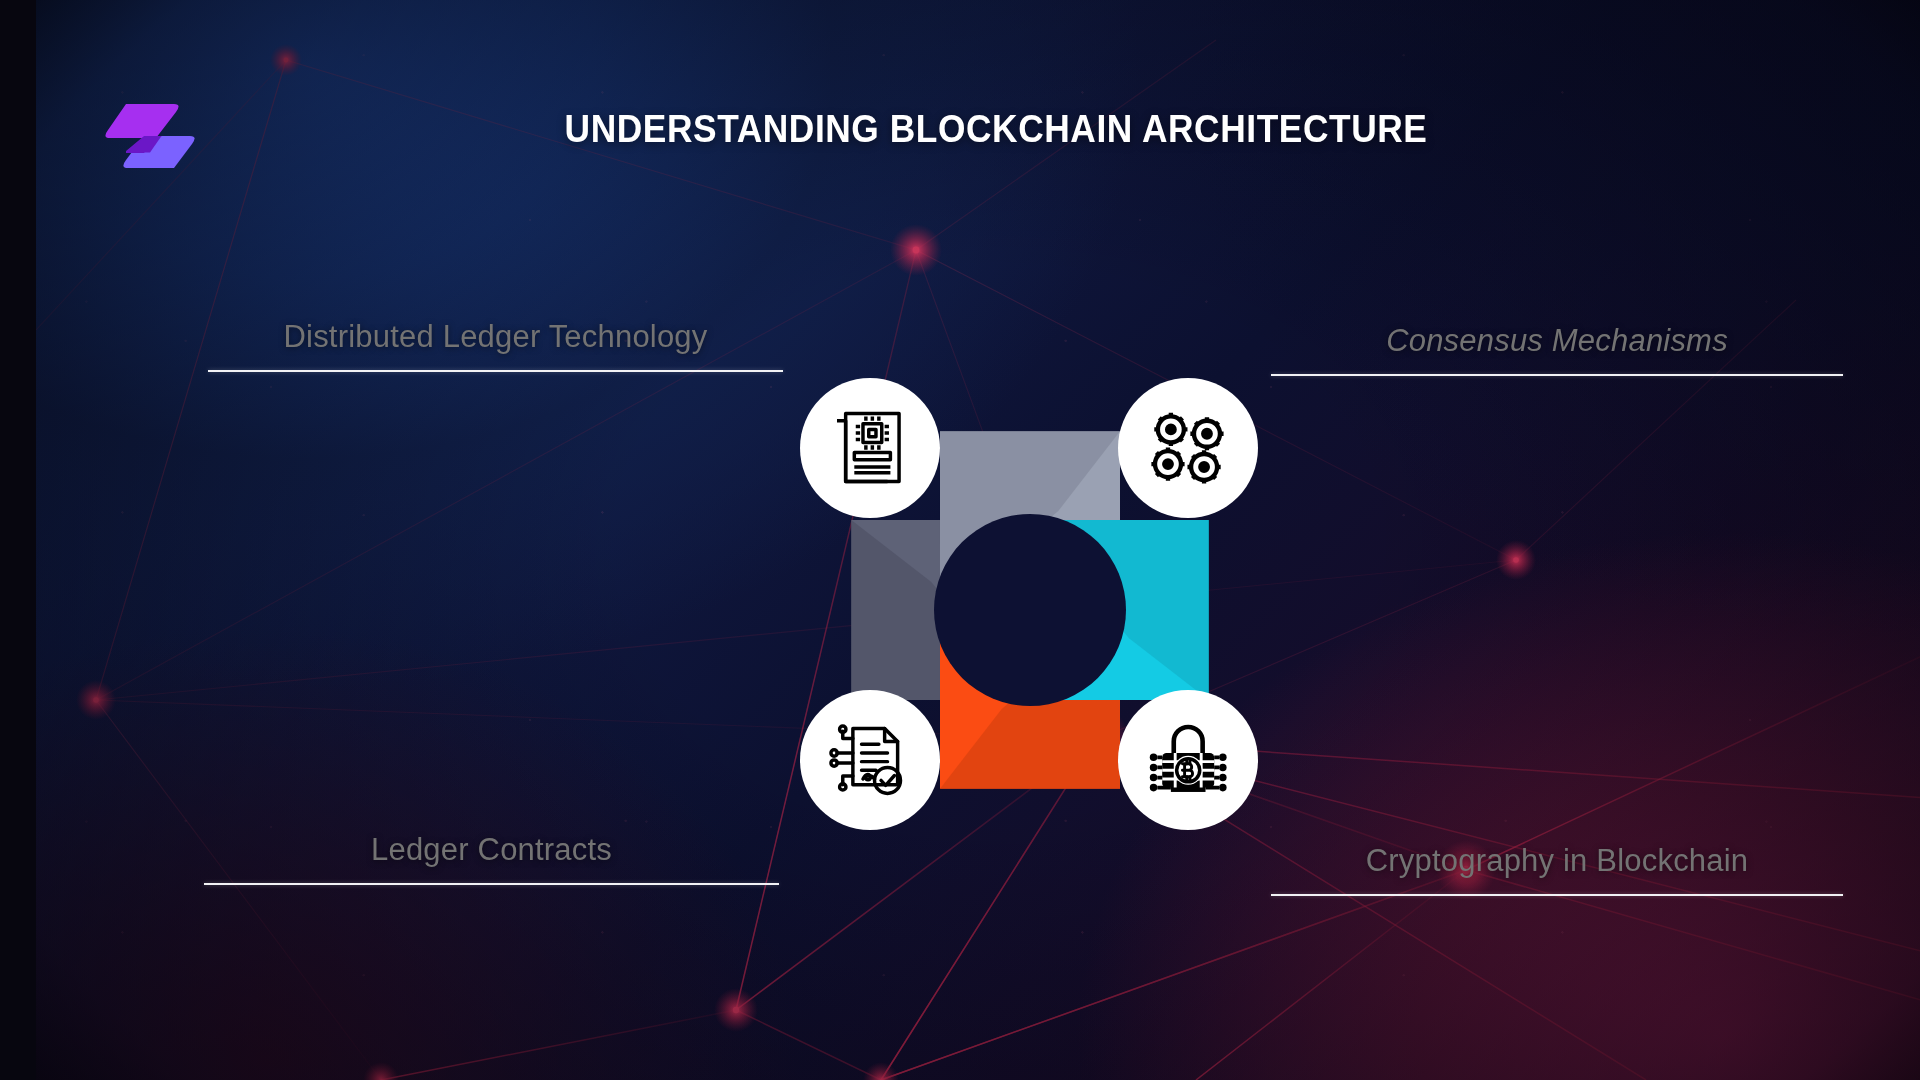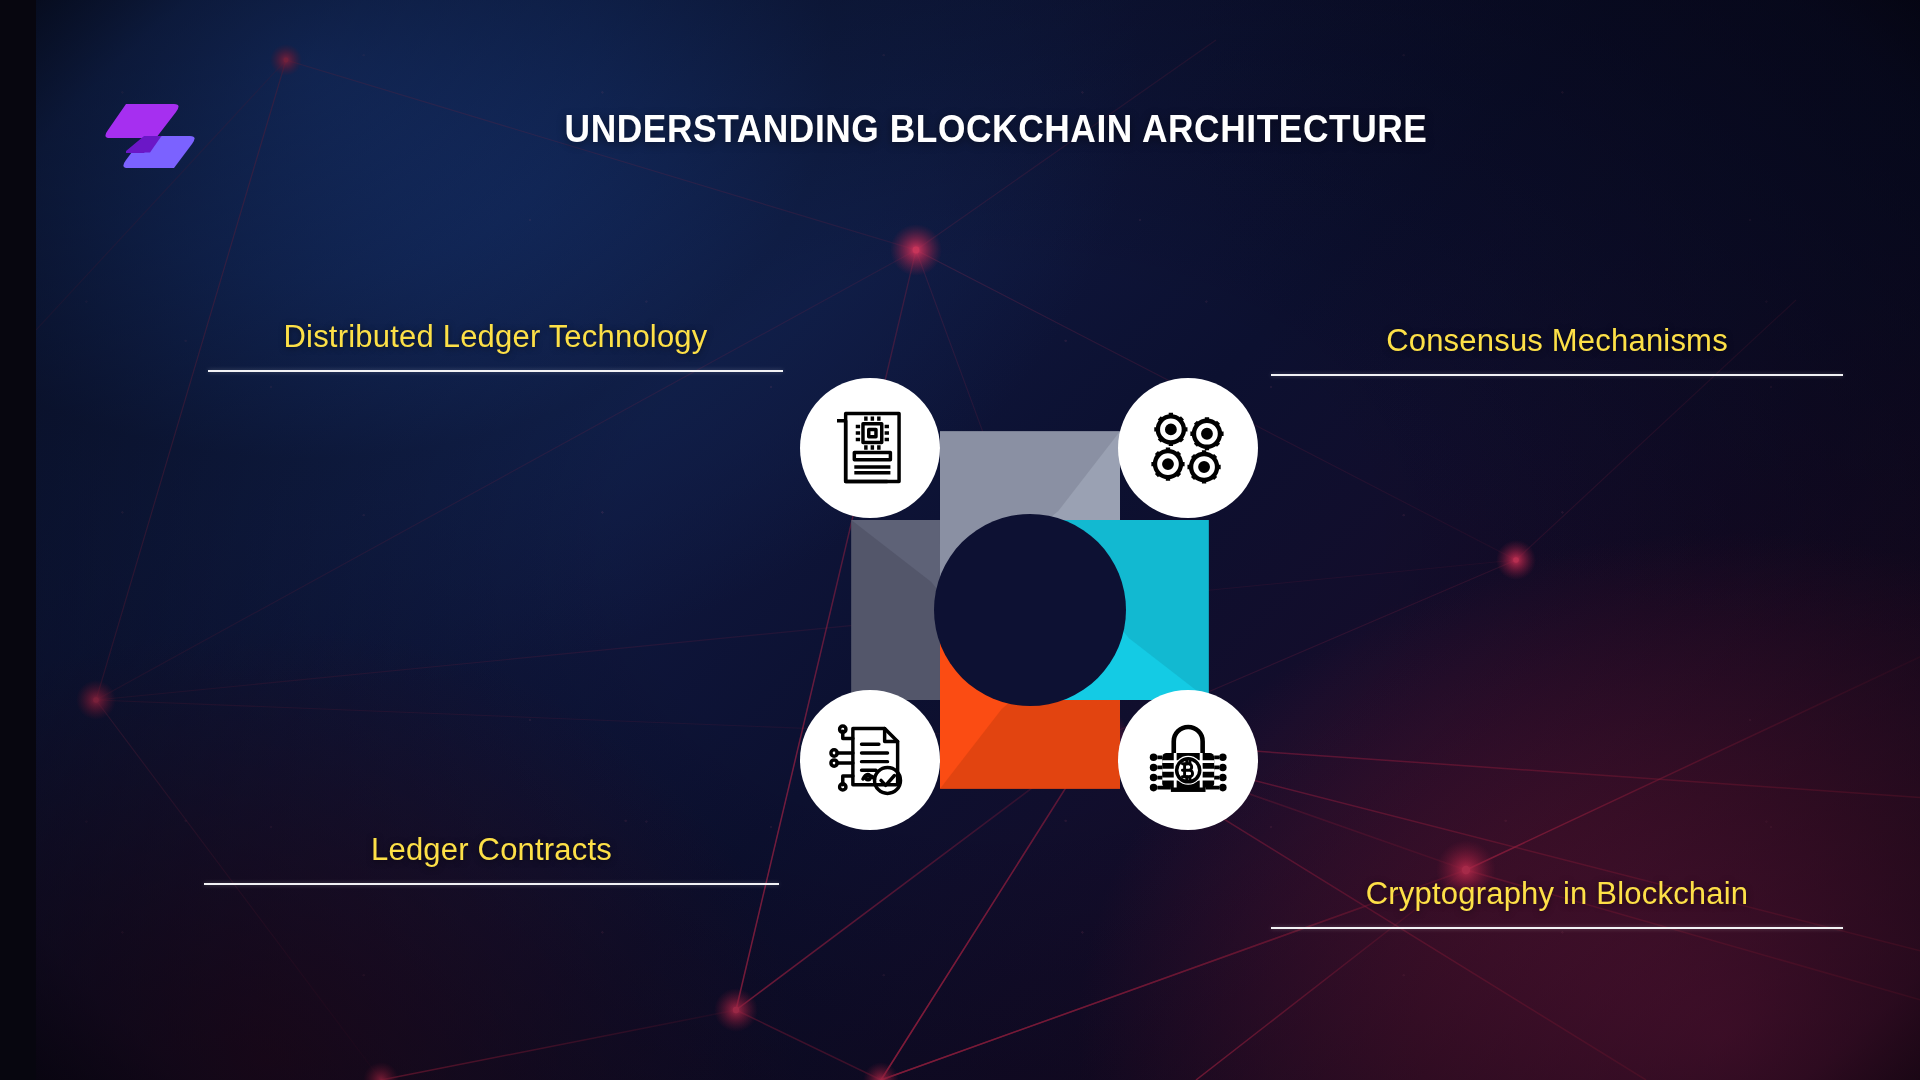--- a/index.html
+++ b/index.html
@@ -55,41 +55,41 @@
     font-size:38px;
     font-weight:bold;
     letter-spacing:.6px;
     transform:scaleX(.93);
     text-shadow:0 2px 10px rgba(0,0,0,.45);
   }
 
   
   .label-block{position:absolute;}
   .label-text{
-    color:#fde047;
+    color:#737373;
     font-size:31px;
     font-weight:400;
     letter-spacing:.2px;
     white-space:nowrap;
     line-height:1.1;
     text-shadow:0 1px 6px rgba(0,0,0,.5);
   }
   .label-rule{
     height:2px;
     background:#f2f2f5;
     margin-top:16px;
     box-shadow:0 0 4px rgba(255,255,255,.25);
   }
   .label-left{text-align:center;}
   .label-right{text-align:center;}
 
   #label-dlt  {left:172px; top:320px; width:575px;}
-  #label-cons {left:1235px;top:324px; width:572px;}
+  #label-cons {left:1235px;top:324px; width:572px;font-style:italic;}
   #label-sc   {left:168px; top:833px; width:575px;}
-  #label-crypto{left:1235px;top:877px; width:572px;}
+  #label-crypto{left:1235px;top:844px; width:572px;}
 
   
   #hub{position:absolute;left:744px;top:360px;width:500px;height:500px;}
   #hub svg{width:100%;height:100%;display:block;overflow:visible;}
 
   .icon-circle{position:absolute;border-radius:50%;background:#ffffff;
     display:flex;align-items:center;justify-content:center;}
   .icon-circle svg{width:66%;height:66%;display:block;}
   #icon-dlt   {left:764px; top:378px; width:140px;height:140px;}
   #icon-cons  {left:1082px;top:378px; width:140px;height:140px;}

